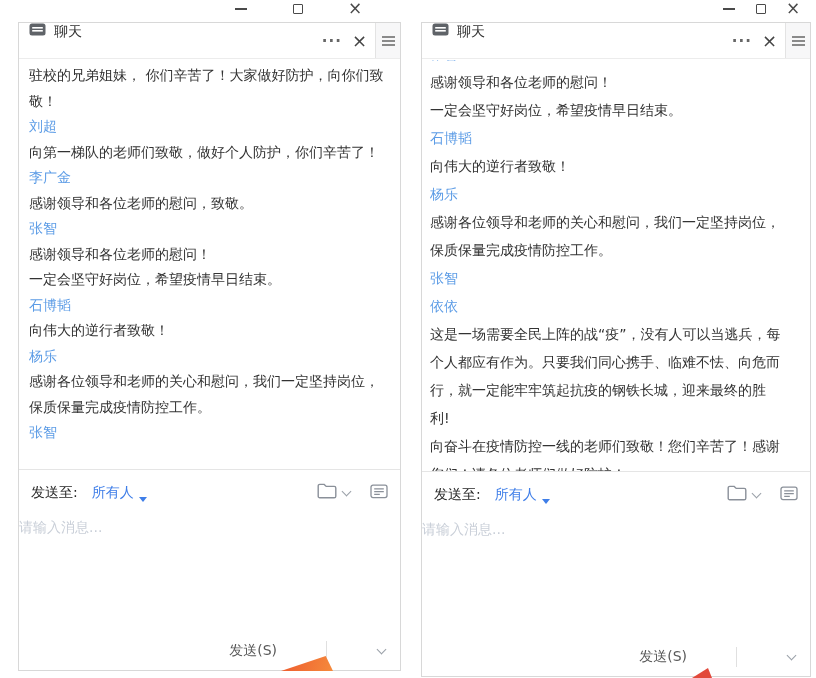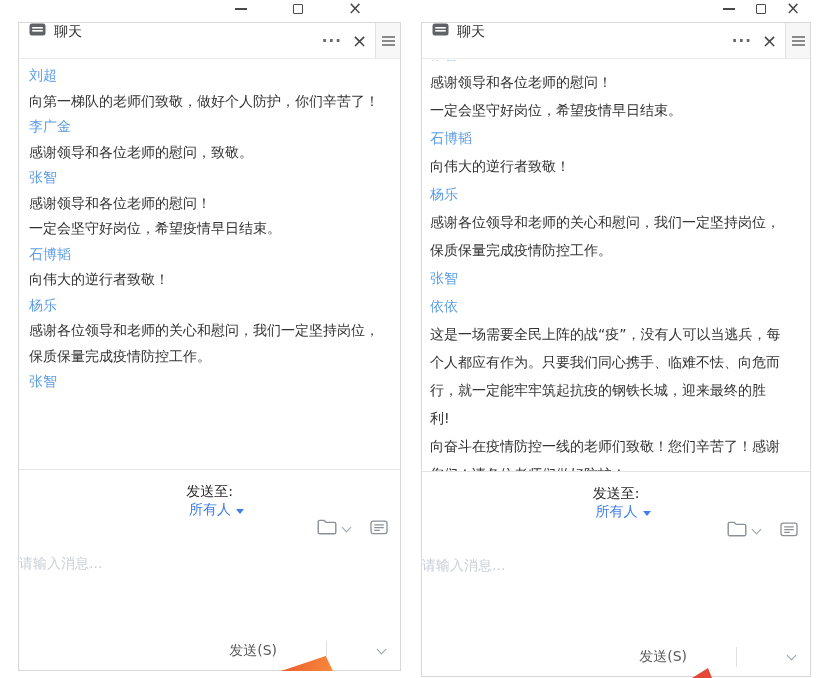--- a/index.html
+++ b/index.html
@@ -43,23 +43,23 @@
   .win-left .messages{bottom:201px;padding:3px 12px 0 10px;line-height:25.5px;}
   .win-right .messages{bottom:205px;padding:3px 26px 0 8px;line-height:28px;}
   .msg-text{color:var(--message-text);}
   .msg-name{color:var(--name-blue);}
   .msg.clipped{margin-top:-23px;}
 
   
   .compose{position:absolute;left:0;right:0;bottom:0;border-top:1px solid #e5e5e5;}
   .win-left .compose{height:201px;}
   .win-right .compose{height:205px;}
-  .sendto-row{display:flex;align-items:center;margin:13px 12px 0 12px;flex-direction:column;}
+  .sendto-row{display:flex;align-items:center;margin:13px 12px 0 12px;}
   .sendto-label{font-size:14px;color:#262626;}
-  .sendto-value{display:inline-flex;align-items:center;margin-left:14px;color:var(--link-blue);font-size:14px;cursor:pointer;}
+  .sendto-value{display:inline-flex;align-items:flex-end;margin-left:14px;color:var(--link-blue);font-size:14px;cursor:pointer;}
   .caret{width:0;height:0;border-left:4px solid transparent;border-right:4px solid transparent;
          border-top:5px solid var(--link-blue);margin-left:5px;margin-top:2px;}
   .tools{margin-left:auto;display:flex;align-items:center;gap:6px;}
   .chev{display:inline-block;width:7px;height:7px;border-right:1.6px solid #9aa0a8;
         border-bottom:1.6px solid #9aa0a8;transform:rotate(45deg);margin-top:-3px;}
   .tool-gap{width:8px;}
   .input-area{margin:16px 12px 0 0;font-size:14px;}
   .placeholder{color:var(--placeholder-gray);}
   .send-row{position:absolute;right:10px;bottom:8px;display:flex;align-items:center;gap:38px;}
   .send-btn{font-size:14px;color:#595959;padding:2px 4px;cursor:pointer;}
@@ -117,20 +117,21 @@
     </span>
     <span class="title">聊天</span>
     <span class="hspacer"></span>
     <span class="more">···</span>
     <span class="xclose">×</span>
     <span class="menu-cell">
         <span class="hamburger"></span>
       </span>
   </div>
   <div class="messages">
+      <div class="msg msg-text">驻校的兄弟姐妹， 你们辛苦了！大家做好防护，向你们致敬！</div>
       <div class="msg msg-name">刘超</div>
       <div class="msg msg-text">向第一梯队的老师们致敬，做好个人防护，你们辛苦了！</div>
       <div class="msg msg-name">李广金</div>
       <div class="msg msg-text">感谢领导和各位老师的慰问，致敬。</div>
       <div class="msg msg-name">张智</div>
       <div class="msg msg-text">感谢领导和各位老师的慰问！</div>
       <div class="msg msg-text">一定会坚守好岗位，希望疫情早日结束。</div>
       <div class="msg msg-name">石博韬</div>
       <div class="msg msg-text">向伟大的逆行者致敬！</div>
       <div class="msg msg-name">杨乐</div>

